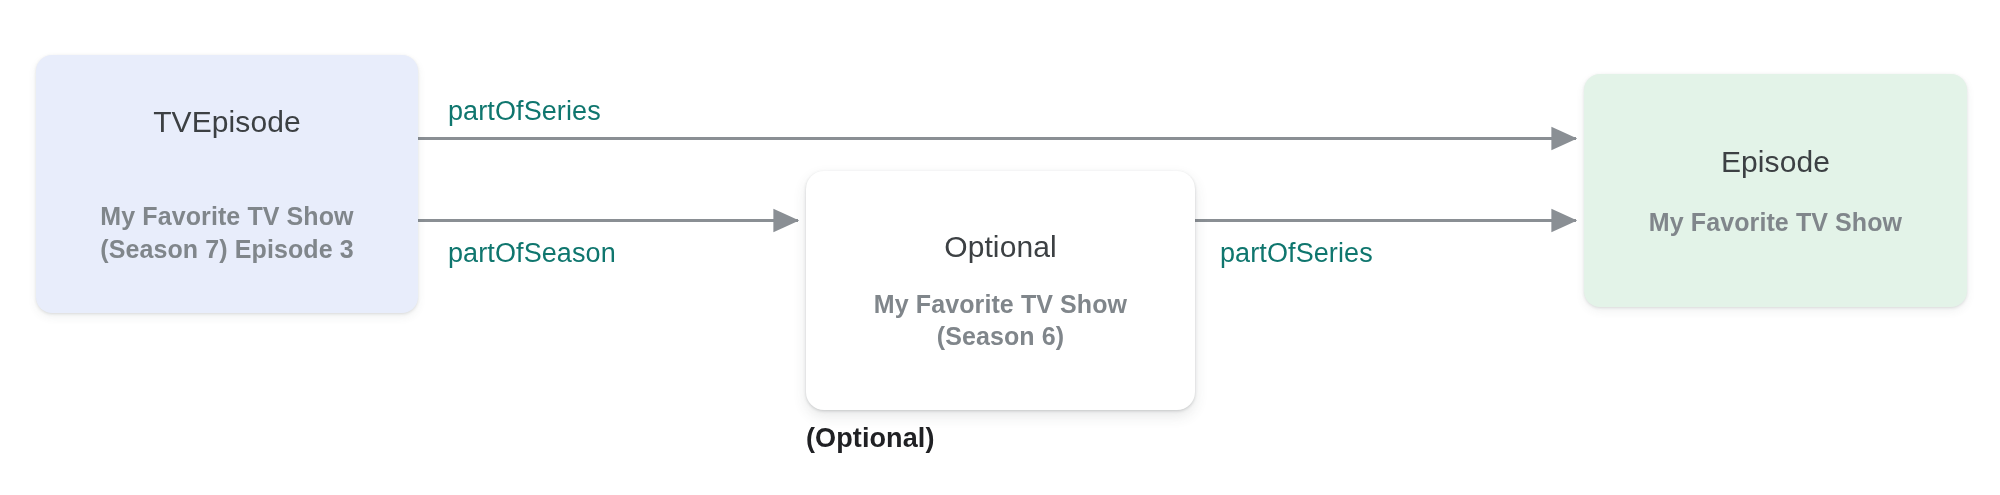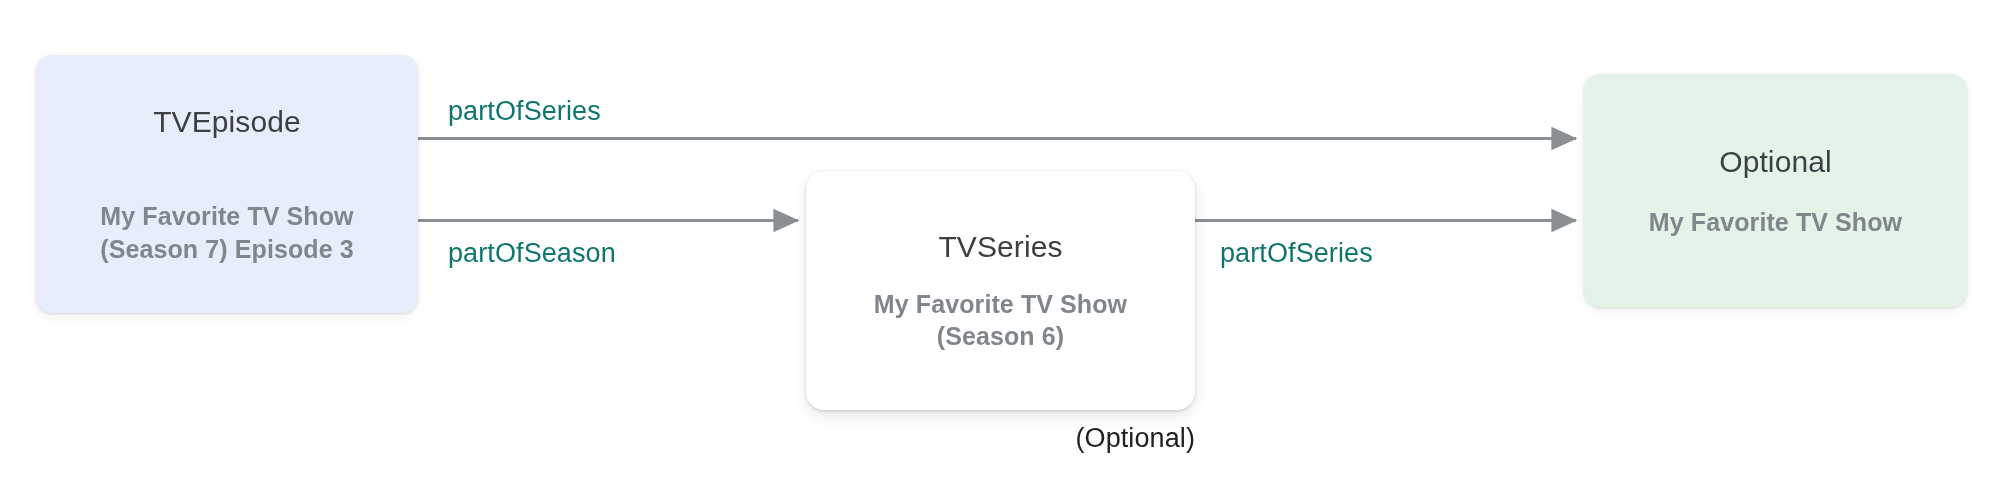--- a/index.html
+++ b/index.html
@@ -115,23 +115,23 @@
   #label-partofseason       { left: 448px;  top: 240px; }
   #label-partofseries-mid   { left: 1220px; top: 240px; }
 
   
   #annotation-optional {
     position: absolute;
     z-index: 3;
     left: 806px;
     top: 425px;
     width: 389px;
-    text-align: right;
+    text-align: left;
     font-size: 27px;
-    font-weight: 400;
+    font-weight: 700;
     color: #202124;
     line-height: 1;
     letter-spacing: 0.1px;
     white-space: nowrap;
   }
 </style>
 </head>
 <body>
 
 <div id="diagram">
@@ -158,29 +158,29 @@
 
   <div class="node" id="node-episode">
     <div class="node-title">TVEpisode</div>
     <div class="node-subtitle">
       <div>My Favorite TV Show</div>
       <div>(Season 7) Episode 3</div>
     </div>
   </div>
 
   <div class="node" id="node-season">
-    <div class="node-title">TVSeries</div>
+    <div class="node-title">Optional</div>
     <div class="node-subtitle">
       <div>My Favorite TV Show</div>
       <div>(Season 6)</div>
     </div>
   </div>
 
   <div class="node" id="node-series">
-    <div class="node-title">Optional</div>
+    <div class="node-title">Episode</div>
     <div class="node-subtitle">
       <div>My Favorite TV Show</div>
     </div>
   </div>
 
   <div class="edge-label" id="label-partofseries-top">partOfSeries</div>
 
   <div class="edge-label" id="label-partofseason">partOfSeason</div>
 
   <div class="edge-label" id="label-partofseries-mid">partOfSeries</div>

